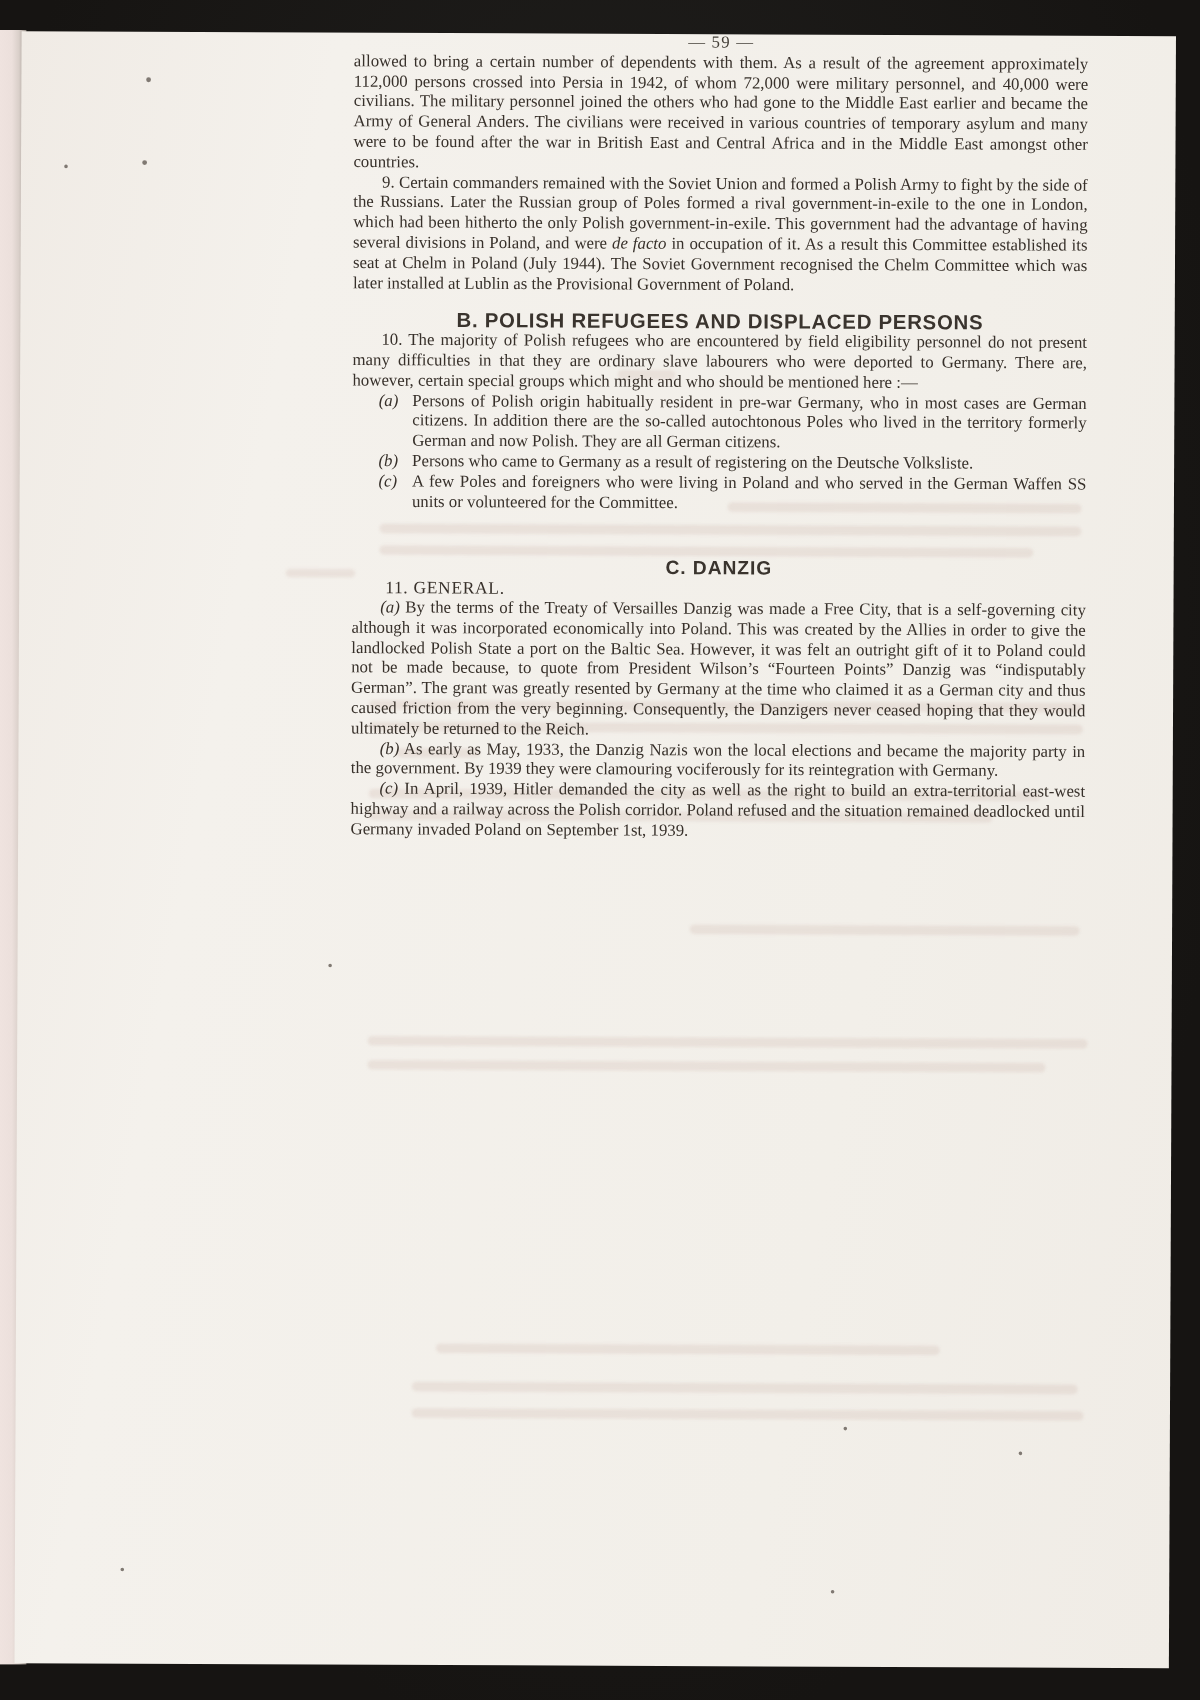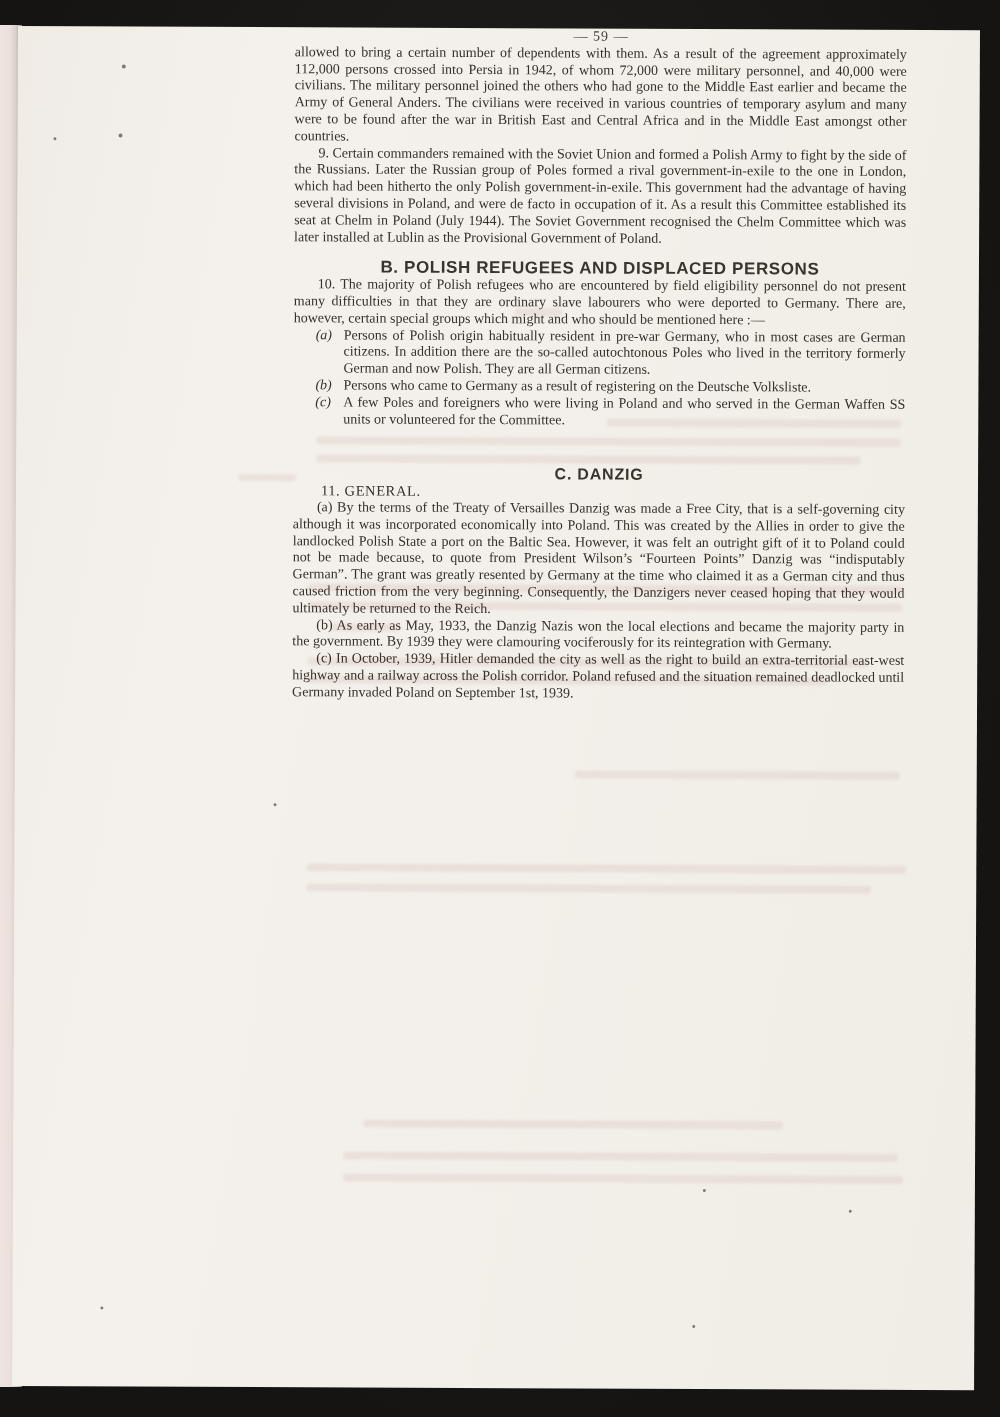--- a/index.html
+++ b/index.html
@@ -31,21 +31,21 @@
     font-size:14px; line-height:16.8px;
     text-align:justify;
   }
   .pageno {
     margin-top:277px; margin-bottom:0;
     text-align:center; letter-spacing:1px; color:#454039;
   }
   p.para { margin:0; }
   .first-para { margin-top:15px; }
   .indent { text-indent:24px; }
-  .it { }
+  .it { font-style:italic; }
   .sec-heading {
     font-family:"Liberation Sans", sans-serif;
     font-weight:bold; text-align:center;
     color:#3a342e; text-indent:0;
   }
   .heading-b { margin:14px 0 0 0; font-size:17px; letter-spacing:0.6px; }
   .para-10 { margin-top:25px; }
   .hang-list { margin:0; padding:0; list-style:none; }
   .hang-item { margin:0; padding-left:50px; text-indent:-28px; }
   .hang-item .marker {
@@ -146,17 +146,17 @@
       <p class="para hang-item"><span class="marker">(c)</span><span>A few Poles and foreigners who were living in Poland and who served in the German Waffen SS units or volunteered for the Committee.</span></p>
     </div>
 
     <h2 class="sec-heading heading-c para">C. DANZIG</h2>
 
     <p class="para sub-heading">11. GENERAL.</p>
 
     <div>
       <p class="para indent"><span class="it">(a)</span> <span>By the terms of the Treaty of Versailles Danzig was made a Free City, that is a self-governing city although it was incorporated economically into Poland. This was created by the Allies in order to give the landlocked Polish State a port on the Baltic Sea. However, it was felt an outright gift of it to Poland could not be made because, to quote from President Wilson’s “Fourteen Points” Danzig was “indisputably German”. The grant was greatly resented by Germany at the time who claimed it as a German city and thus caused friction from the very beginning. Consequently, the Danzigers never ceased hoping that they would ultimately be returned to the Reich.</span></p>
       <p class="para indent"><span class="it">(b)</span> <span>As early as May, 1933, the Danzig Nazis won the local elections and became the majority party in the government. By 1939 they were clamouring vociferously for its reintegration with Germany.</span></p>
-      <p class="para indent"><span class="it">(c)</span> <span>In October, 1939, Hitler demanded the city as well as the right to build an extra-territorial east-west highway and a railway across the Polish corridor. Poland refused and the situation remained deadlocked until Germany invaded Poland on September 1st, 1939.</span></p>
+      <p class="para indent"><span class="it">(c)</span> <span>In April, 1939, Hitler demanded the city as well as the right to build an extra-territorial east-west highway and a railway across the Polish corridor. Poland refused and the situation remained deadlocked until Germany invaded Poland on September 1st, 1939.</span></p>
     </div>
 
   </div>
 </div>
 
 </body></html>

